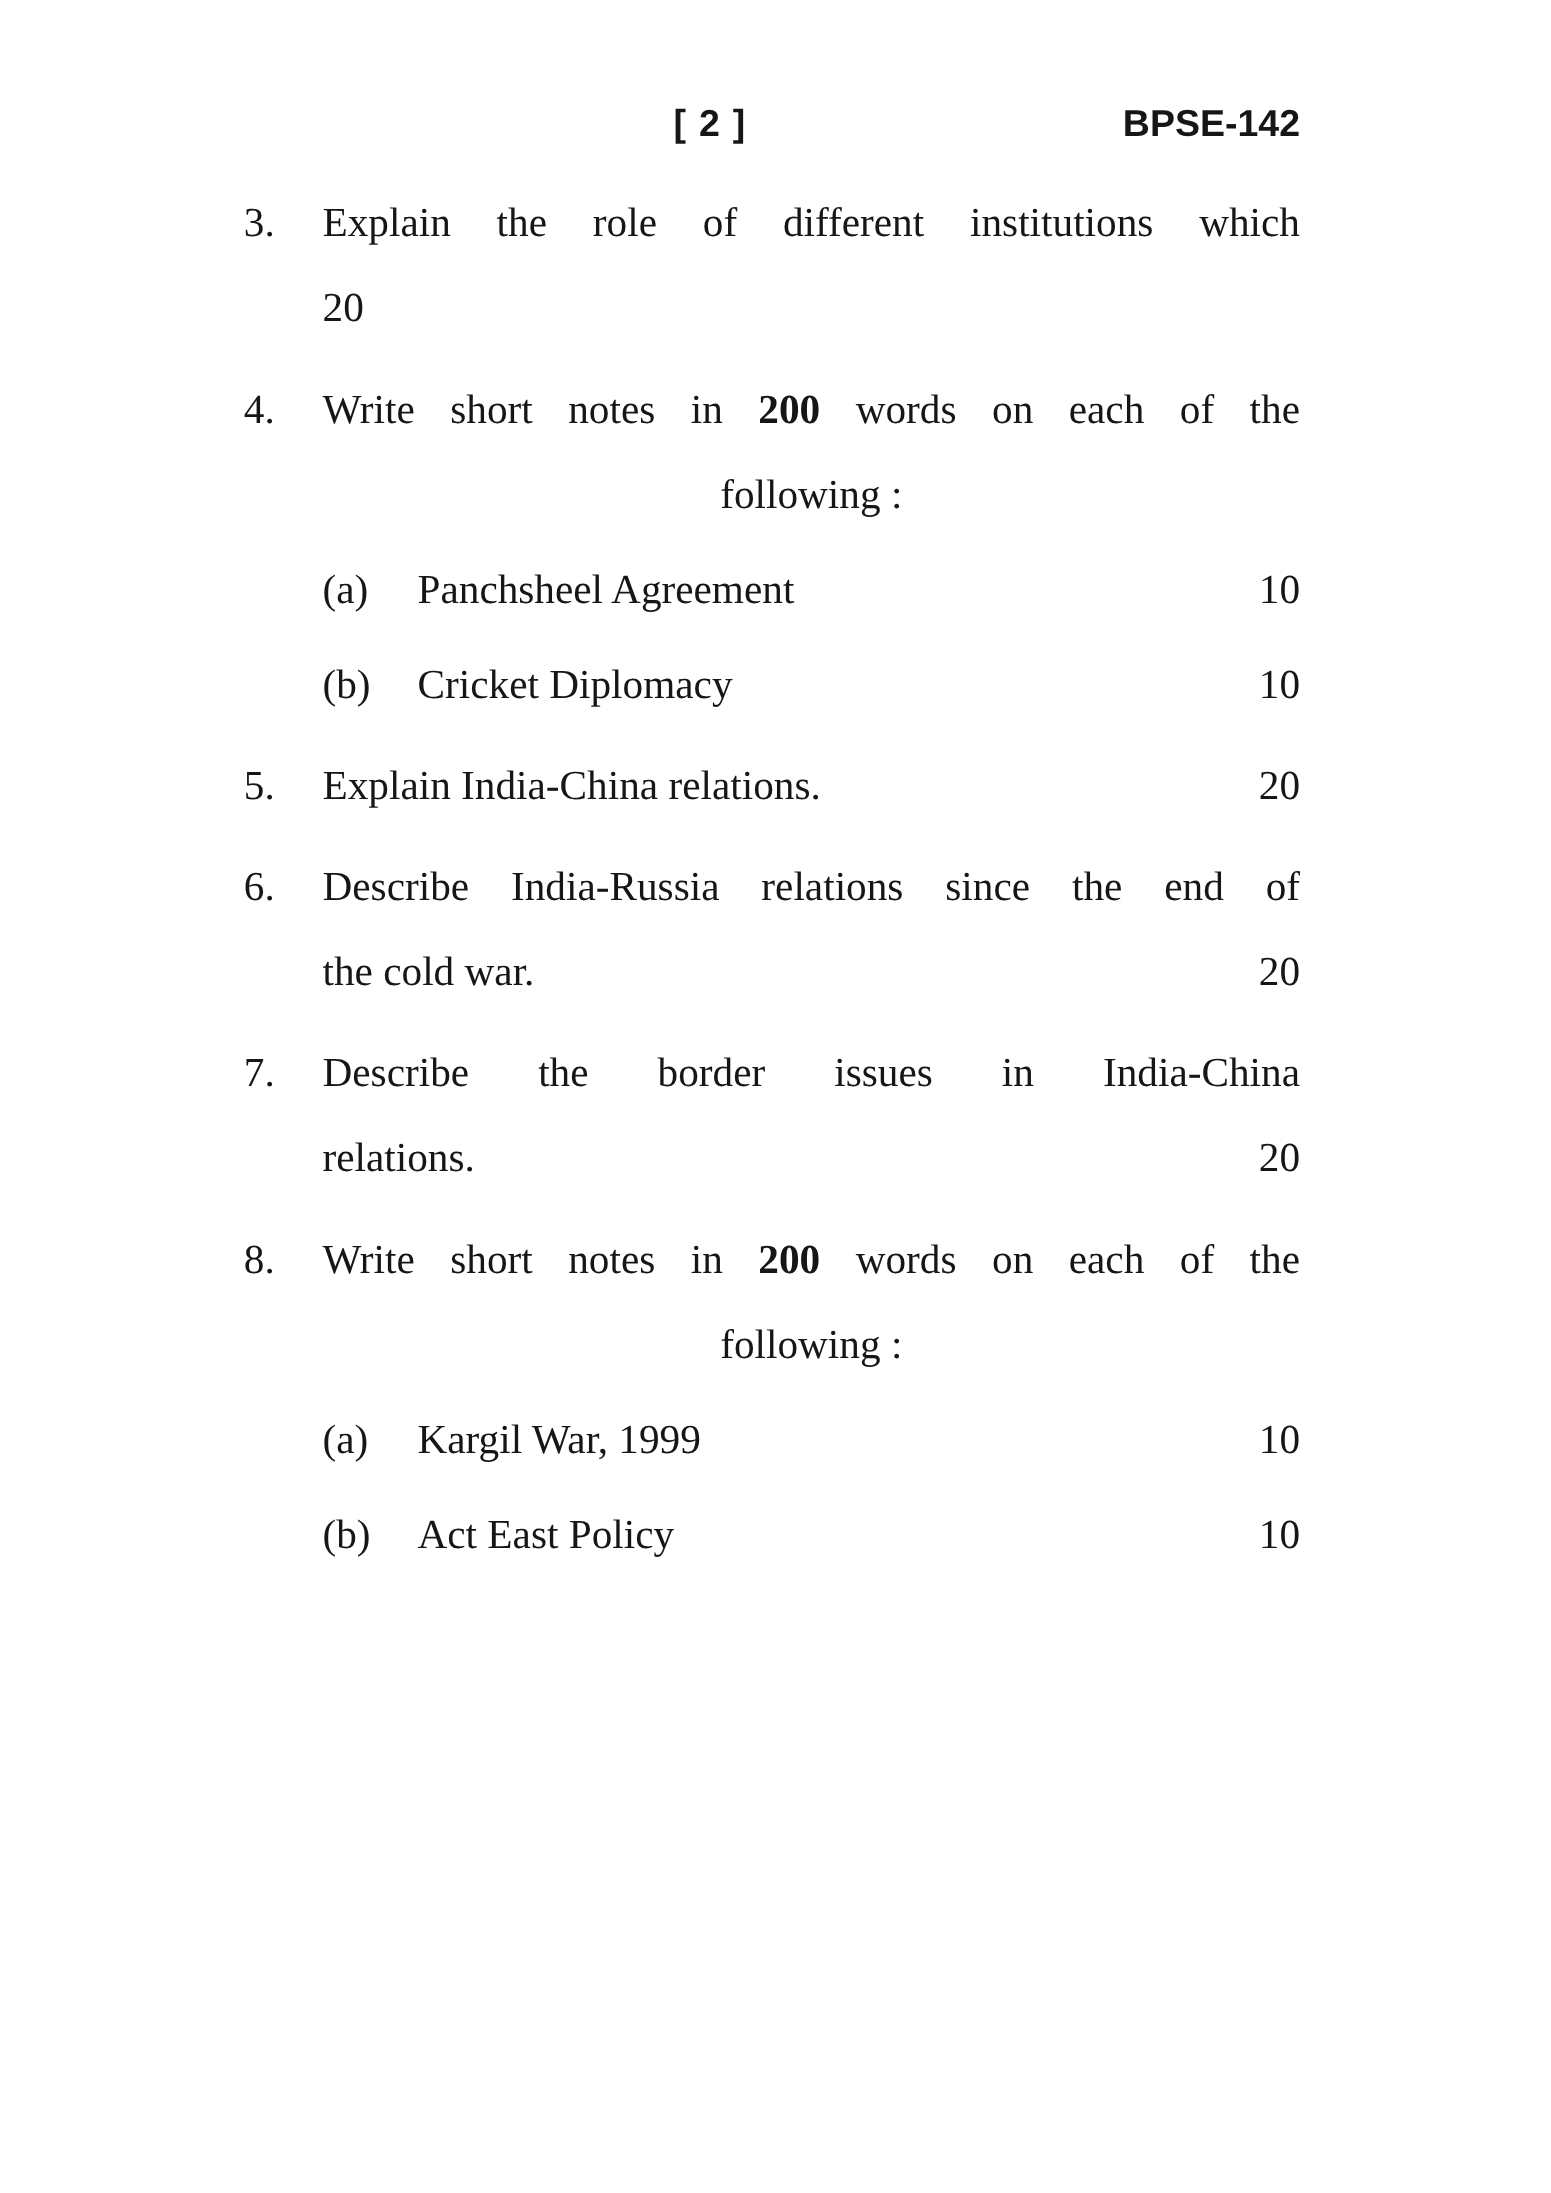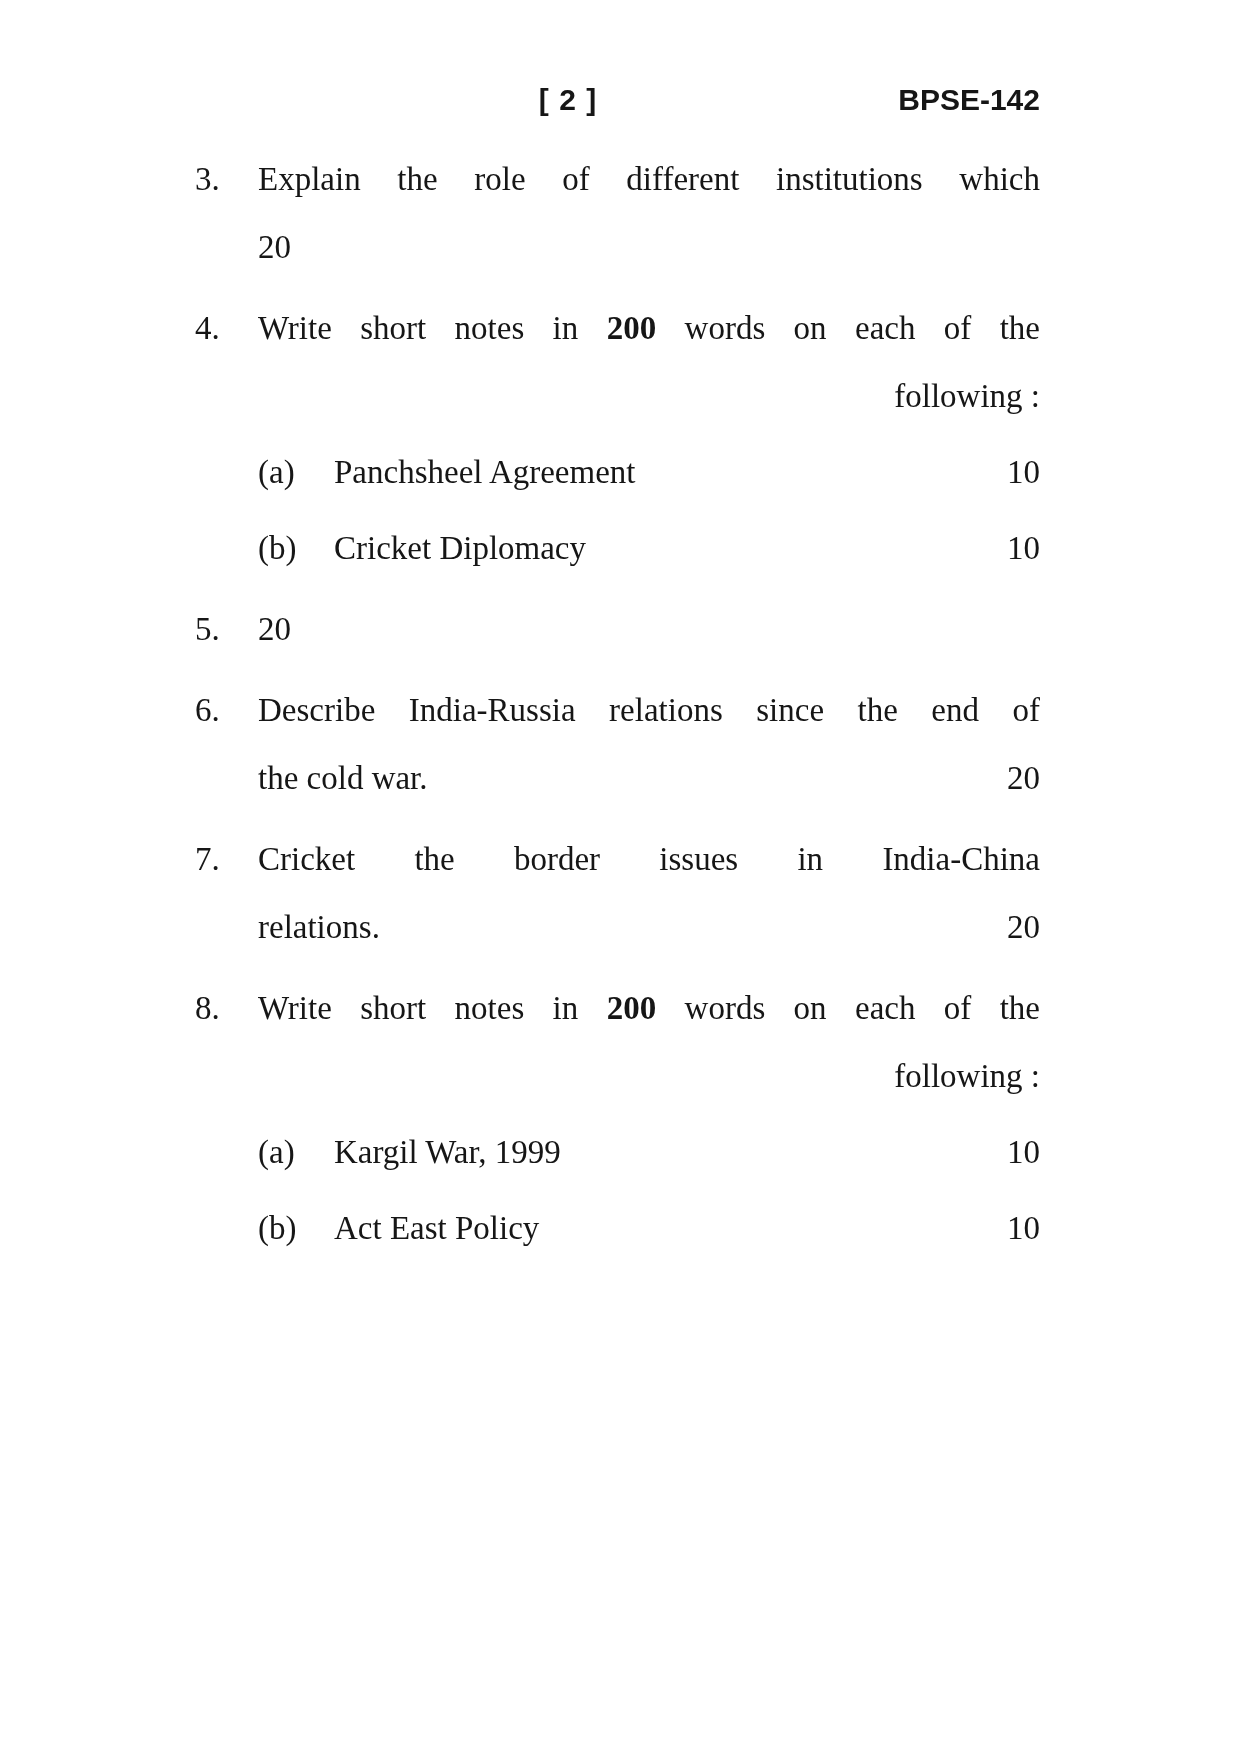--- a/index.html
+++ b/index.html
@@ -41,21 +41,21 @@
   .q:first-child { margin-top: 0; }
   .qnum { flex: 0 0 63px; width: 63px; }
   .qbody { flex: 1; min-width: 0; }
 
   .line.just {
     text-align: justify;
     text-align-last: justify;
     -moz-text-align-last: justify;
   }
   .line.last { display: flex; justify-content: space-between; }
-  .line.plain { text-align: right; }
+  .line.plain { text-align: center; }
   .bold { font-weight: bold; }
 
   .sub { display: flex; margin-top: 8px; }
   .sub-label { flex: 0 0 76px; width: 76px; }
   .sub-text { flex: 1; }
   .marks { text-align: right; }
 
   .section-heading {
     margin-top: 8px;
     text-align: center;
@@ -103,40 +103,41 @@
           <span class="marks">10</span>
         </div>
       </div>
     </div>
 
 
     <div class="q">
       <div class="qnum">5.</div>
       <div class="qbody">
         <div class="line last">
+            <span>Explain India-China relations.</span>
             <span class="marks">20</span>
           </div>
       </div>
     </div>
 
     <div class="q">
       <div class="qnum">6.</div>
       <div class="qbody">
         <div class="line just">Describe India-Russia relations since the end of</div>
         <div class="line last">
             <span>the cold war.</span>
             <span class="marks">20</span>
           </div>
       </div>
     </div>
 
     <div class="q">
       <div class="qnum">7.</div>
       <div class="qbody">
-        <div class="line just">Cricket the border issues in India-China</div>
+        <div class="line just">Describe the border issues in India-China</div>
         <div class="line last">
             <span>relations.</span>
             <span class="marks">20</span>
           </div>
       </div>
     </div>
 
     <div class="q">
       <div class="qnum">8.</div>
       <div class="qbody">

